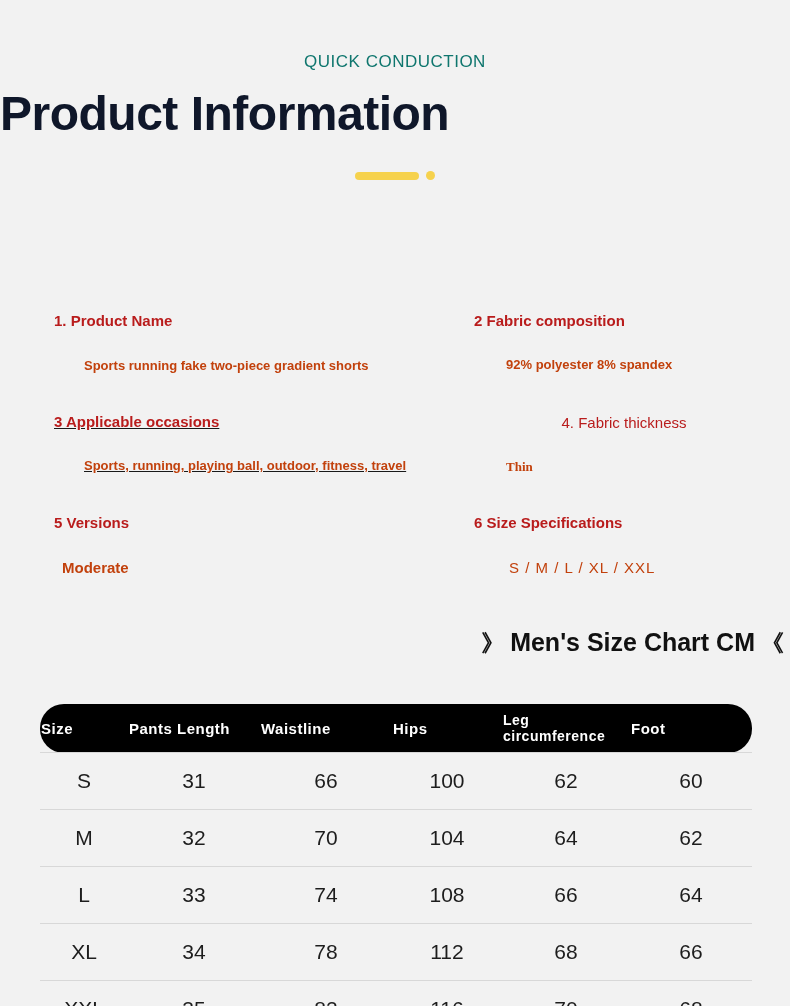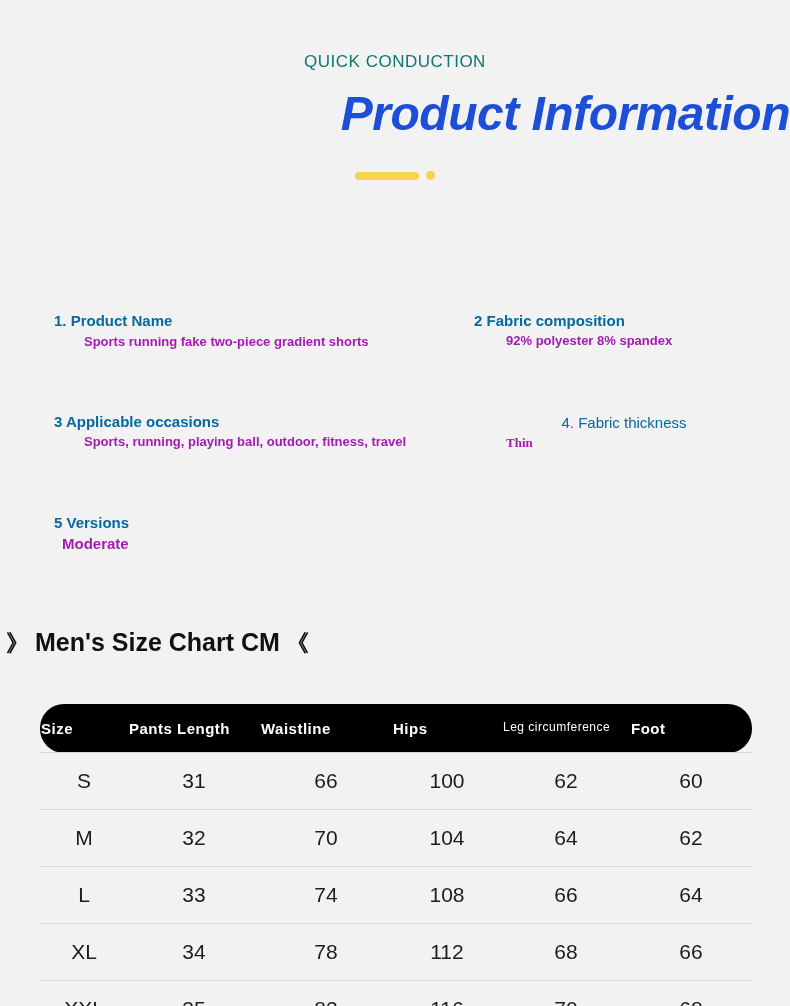--- a/index.html
+++ b/index.html
@@ -26,27 +26,26 @@
   
   .eyebrow {
     text-align: center;
     font-size: 17px;
     letter-spacing: 0.5px;
     color: #0f766e;
     margin-top: 52px;
     font-weight: 400;
   }
   .main-title {
-    text-align: right;
+    text-align: left;
     font-size: 48px;
     font-weight: bold;
-    color: #1d4ed8;
+    color: #0f172a;
     margin-top: 14px;
     letter-spacing: -0.5px;
-    font-style: italic;
   }
   .divider-wrap {
     display: flex;
     justify-content: center;
     align-items: center;
     margin-top: 30px;
     gap: 7px;
   }
   .divider-bar {
     width: 64px;
@@ -68,55 +67,55 @@
     left: 0;
     width: 790px;
     height: 290px;
   }
   .spec {
     position: absolute;
   }
   .spec-title {
     font-size: 15px;
     font-weight: bold;
-    color: #0369a1;
+    color: #b91c1c;
     white-space: nowrap;
   }
   .spec-value {
     font-size: 13px;
     font-weight: bold;
-    color: #a21caf;
-    margin-top: 4px;
+    color: #c2410c;
+    margin-top: 28px;
   }
   .spec-value.light {
     font-weight: normal;
   }
 
   .s1 { left: 54px;  top: 12px;  width: 380px; }
   .s1 .spec-value { margin-left: 30px; max-width: 290px; line-height: 1.35; }
   .s2 { left: 474px; top: 12px;  width: 300px; }
   .s2 .spec-value { margin-left: 32px; }
-  .s3 { left: 54px;  top: 113px; width: 400px; }
+  .s3 { left: 54px;  top: 113px; width: 400px; text-decoration: underline; }
   .s3 .spec-value { margin-left: 30px; }
   .s4 { left: 474px; top: 114px; width: 300px; }
   .s4 .spec-value { margin-left: 32px; font-family: Liberation Serif, serif; }
   .s5 { left: 54px;  top: 214px; width: 300px; }
   .s5 .spec-value { margin-left: 8px; font-size: 15px; }
   .s6 { left: 474px; top: 214px; width: 300px; }
   .s6 .spec-value { margin-left: 35px; font-size: 15px; font-weight: normal; letter-spacing: 1px; }
   .s5 .spec-title { font-weight: bold; }
   .s4 .spec-title { font-weight: normal; text-align: center; }
 
   
   .chart-title {
     position: absolute;
     top: 576px;
     left: 0;
     width: 790px;
-    text-align: left;
+    text-align: right;
     font-size: 25px;
     font-weight: bold;
     color: #111;
   }
   .chart-title .chev {
     font-weight: bold;
     font-size: 23px;
     padding: 0 6px;
   }
 
@@ -140,23 +139,23 @@
   }
   table.size-table thead th:first-child {
     border-top-left-radius: 24px;
     border-bottom-left-radius: 24px;
   }
   table.size-table thead th:last-child {
     border-top-right-radius: 24px;
     border-bottom-right-radius: 24px;
   }
   table.size-table thead th.small {
-    font-size: 12px;
+    font-size: 14px;
     line-height: 1.15;
-    font-weight: normal;
+    font-weight: bold;
   }
   table.size-table tbody td {
     text-align: center;
     font-size: 21px;
     color: #1d1d1d;
     height: 54px;
     border-bottom: 1px solid #d8d8d8;
     font-weight: normal;
   }
   table.size-table tbody tr:first-child td {
@@ -203,20 +202,24 @@
     <div class="spec s4">
       <div class="spec-title">4. Fabric thickness</div>
       <div class="spec-value">Thin</div>
     </div>
 
     <div class="spec s5">
       <div class="spec-title">5 Versions</div>
       <div class="spec-value">Moderate</div>
     </div>
 
+    <div class="spec s6">
+      <div class="spec-title">6 Size Specifications</div>
+      <div class="spec-value light">S / M / L / XL / XXL</div>
+    </div>
 
   </div>
 
   <div class="chart-title">
     <span class="chev">》</span><span>Men's Size Chart CM</span><span class="chev">《</span>
   </div>
 
   <table class="size-table">
     <colgroup>
       <col class="c-size">

